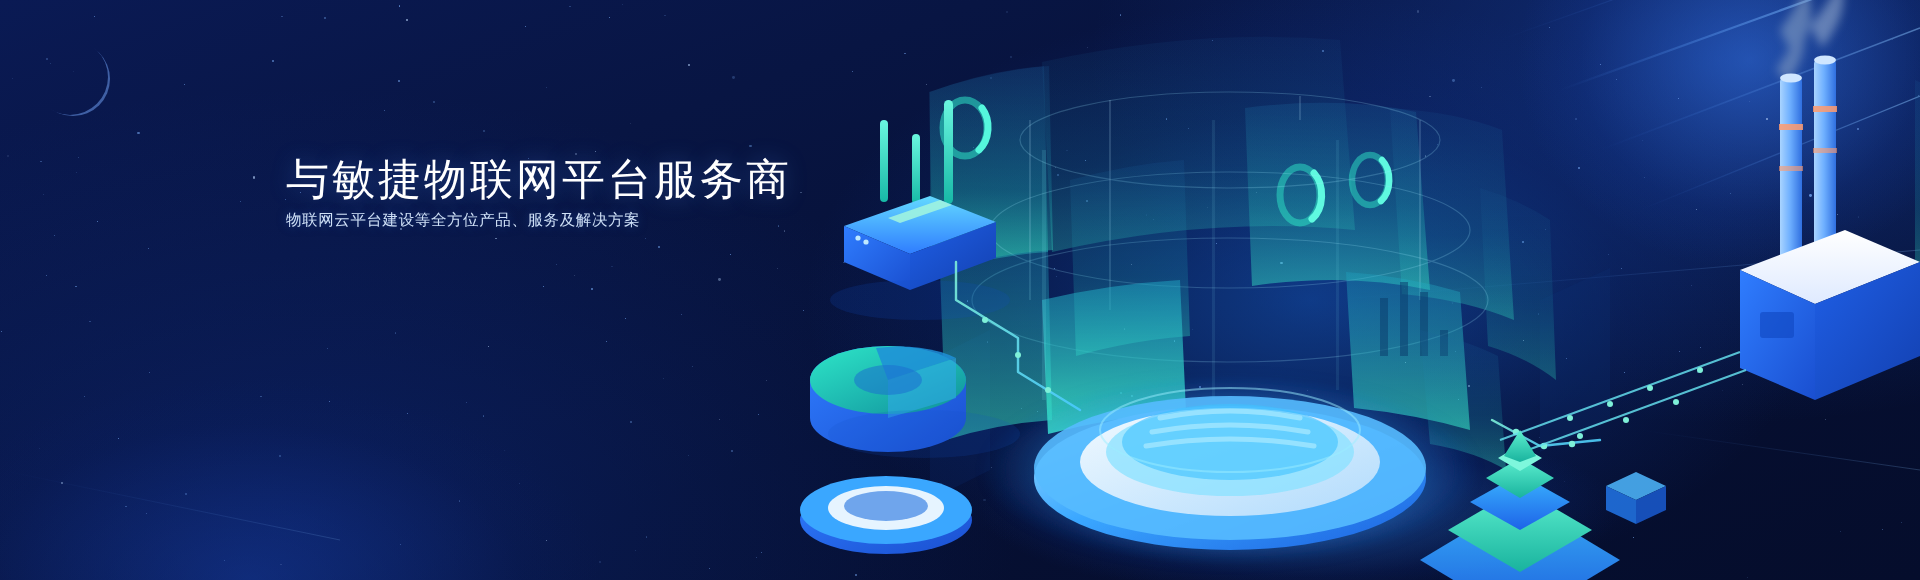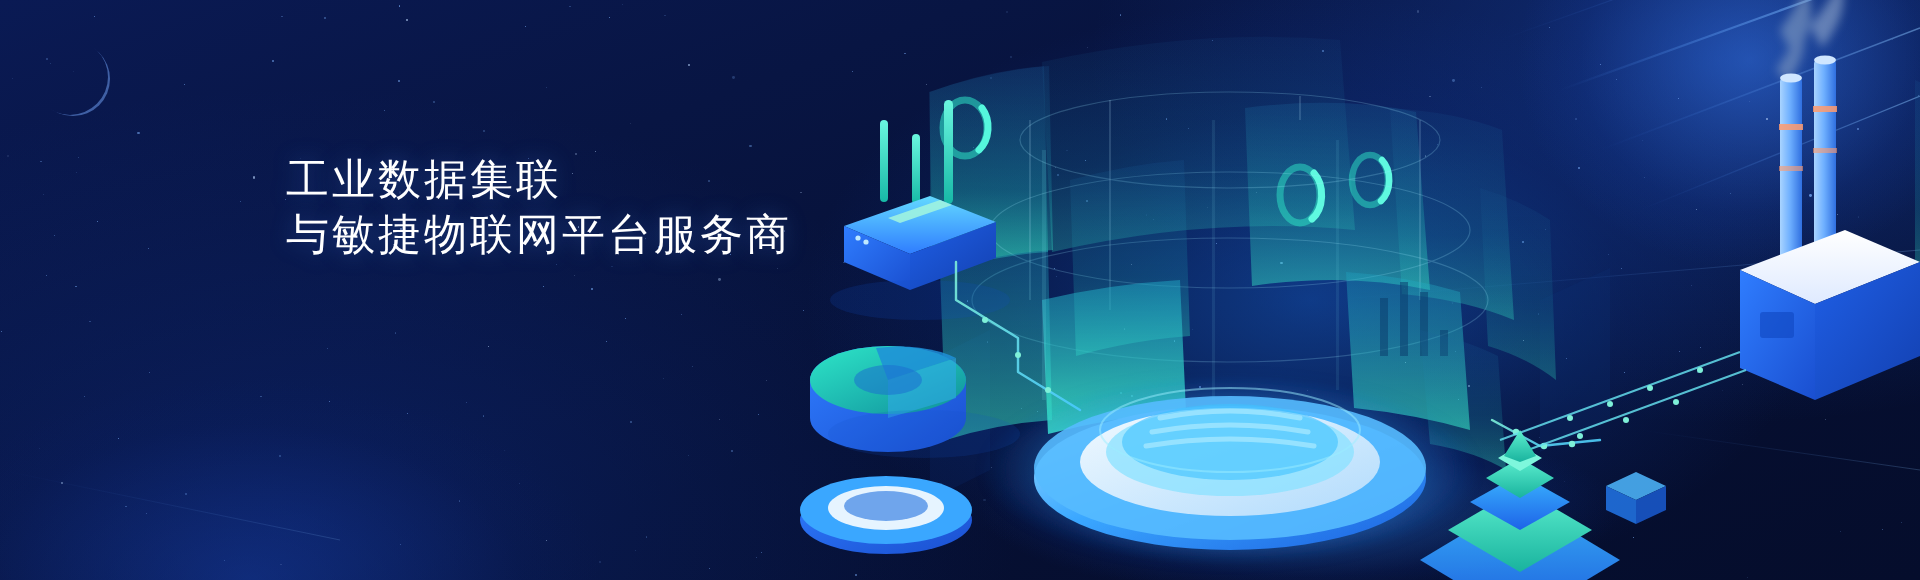--- a/index.html
+++ b/index.html
@@ -573,17 +573,17 @@
     <g opacity=".85">
       <path d="M826 486 L856 472 L886 486 L856 500 Z" fill="#4fb9ff"></path>
       <path d="M826 486 L856 500 L856 524 L826 510 Z" fill="#2376e8"></path>
       <path d="M856 500 L886 486 L886 510 L856 524 Z" fill="#1b5bd0"></path>
     </g>
 
   </svg>
   </div>
 
   <div class="copy">
-    <div class="title">工业数据集联</div>
     <div class="title">与敏捷物联网平台服务商</div>
+    <div class="subtitle" style="margin-top:0">物联网云平台建设等全方位产品、服务及解决方案</div>
   </div>
 
 </div>
 
 </body></html>

